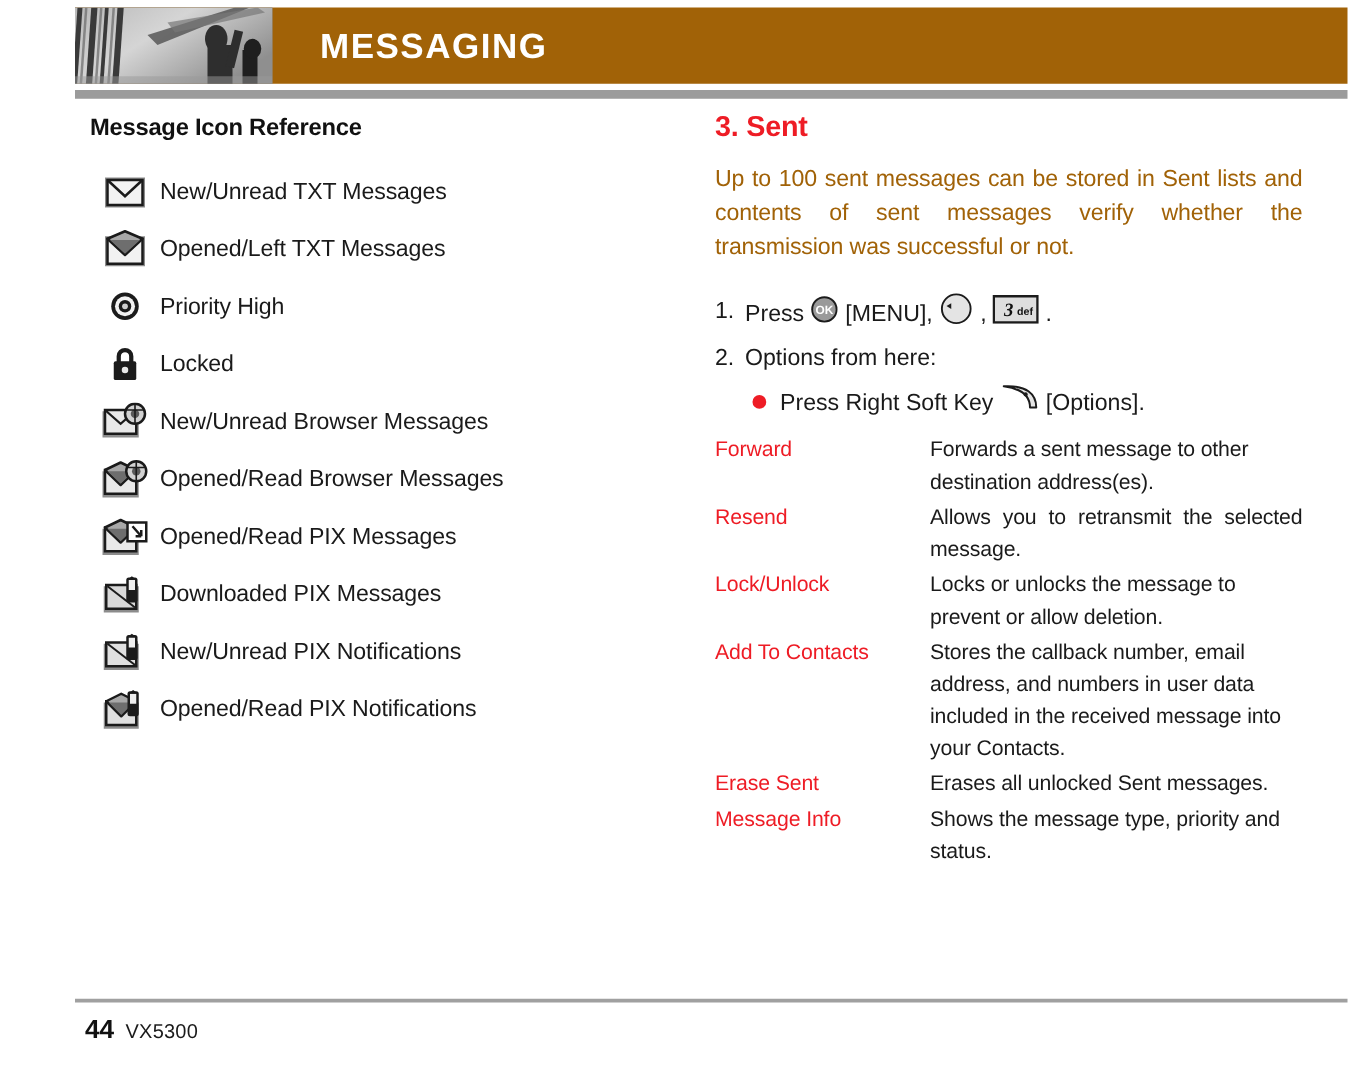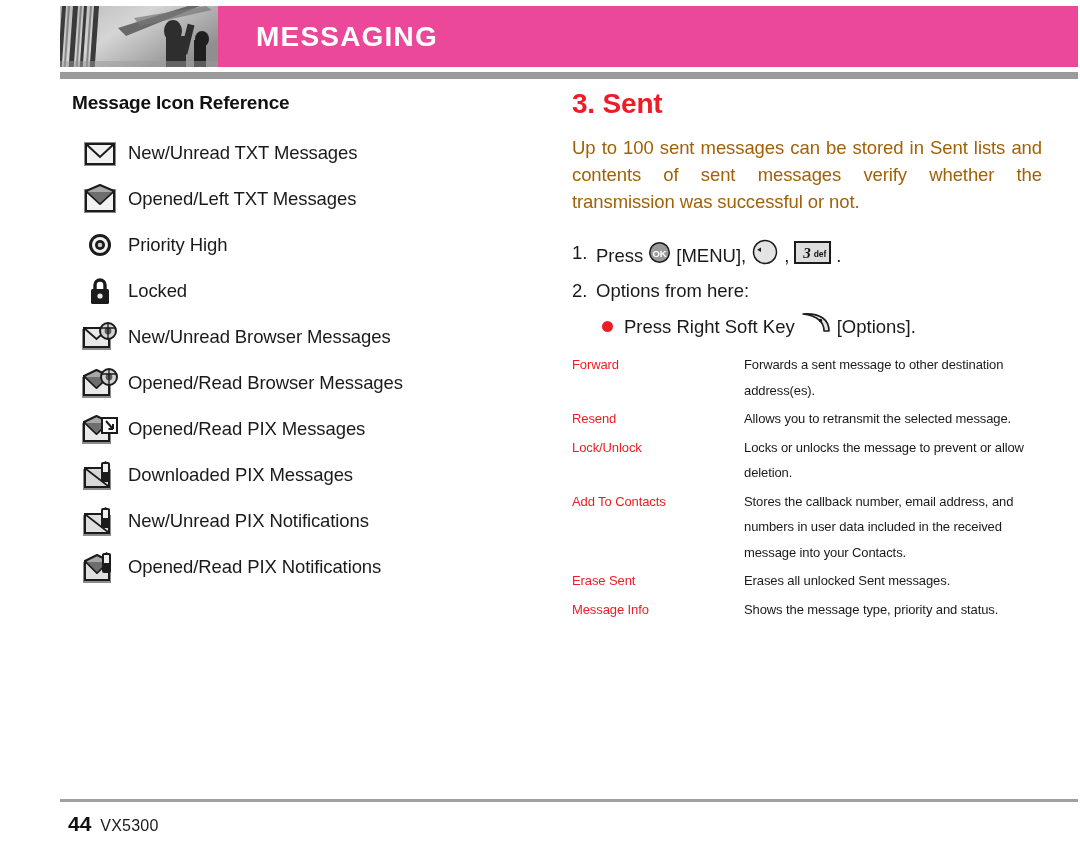--- a/index.html
+++ b/index.html
@@ -16,21 +16,21 @@
     overflow: hidden;
   }
 
   
   .header {
     position: absolute;
     left: 60px;
     top: 6px;
     width: 1018px;
     height: 61px;
-    background: #ec4899;
+    background: #a16207;
   }
   .header-photo {
     position: absolute;
     left: 0;
     top: 0;
     width: 158px;
     height: 61px;
     overflow: hidden;
     background: #8e8e8e;
   }
@@ -98,21 +98,21 @@
   .icon-label {
     font-size: 18.5px;
     color: #1a1a1a;
     letter-spacing: -0.1px;
     white-space: nowrap;
   }
 
   
   .sent-title {
     color: #ee1c25;
-    font-size: 28px;
+    font-size: 23px;
     font-weight: bold;
     margin: 0 0 14px 0;
     letter-spacing: -0.2px;
   }
   .intro {
     font-size: 18.5px;
     line-height: 27px;
     text-align: justify;
     margin: 0 0 24px 0;
     color: #a16207;
@@ -149,21 +149,21 @@
 
   
   .options-table {
     border-collapse: collapse;
     width: 100%;
     margin-top: 6px;
   }
   .options-table td {
     vertical-align: top;
     padding: 0 0 3px 0;
-    font-size: 13px;
+    font-size: 17px;
     line-height: 25.5px;
     letter-spacing: -0.1px;
   }
   .opt-name {
     color: #ee1c25;
     width: 172px;
     min-width: 172px;
     white-space: nowrap;
   }
   .opt-desc { color: #1a1a1a; }

